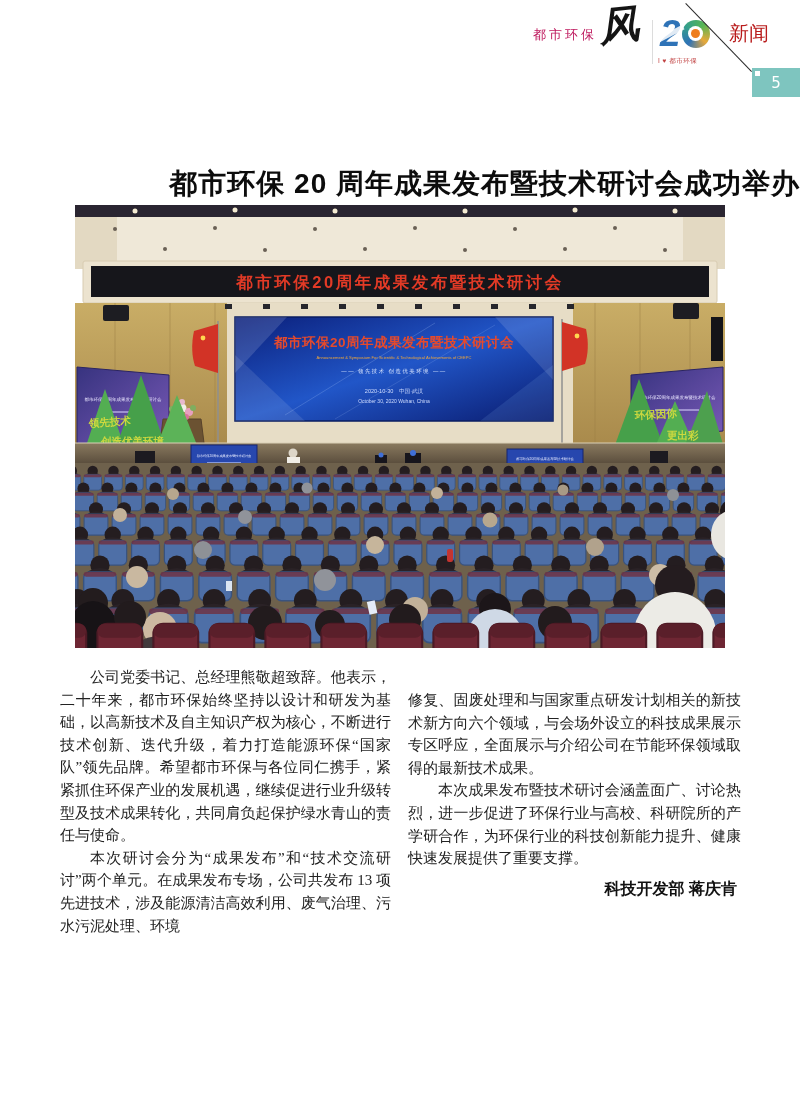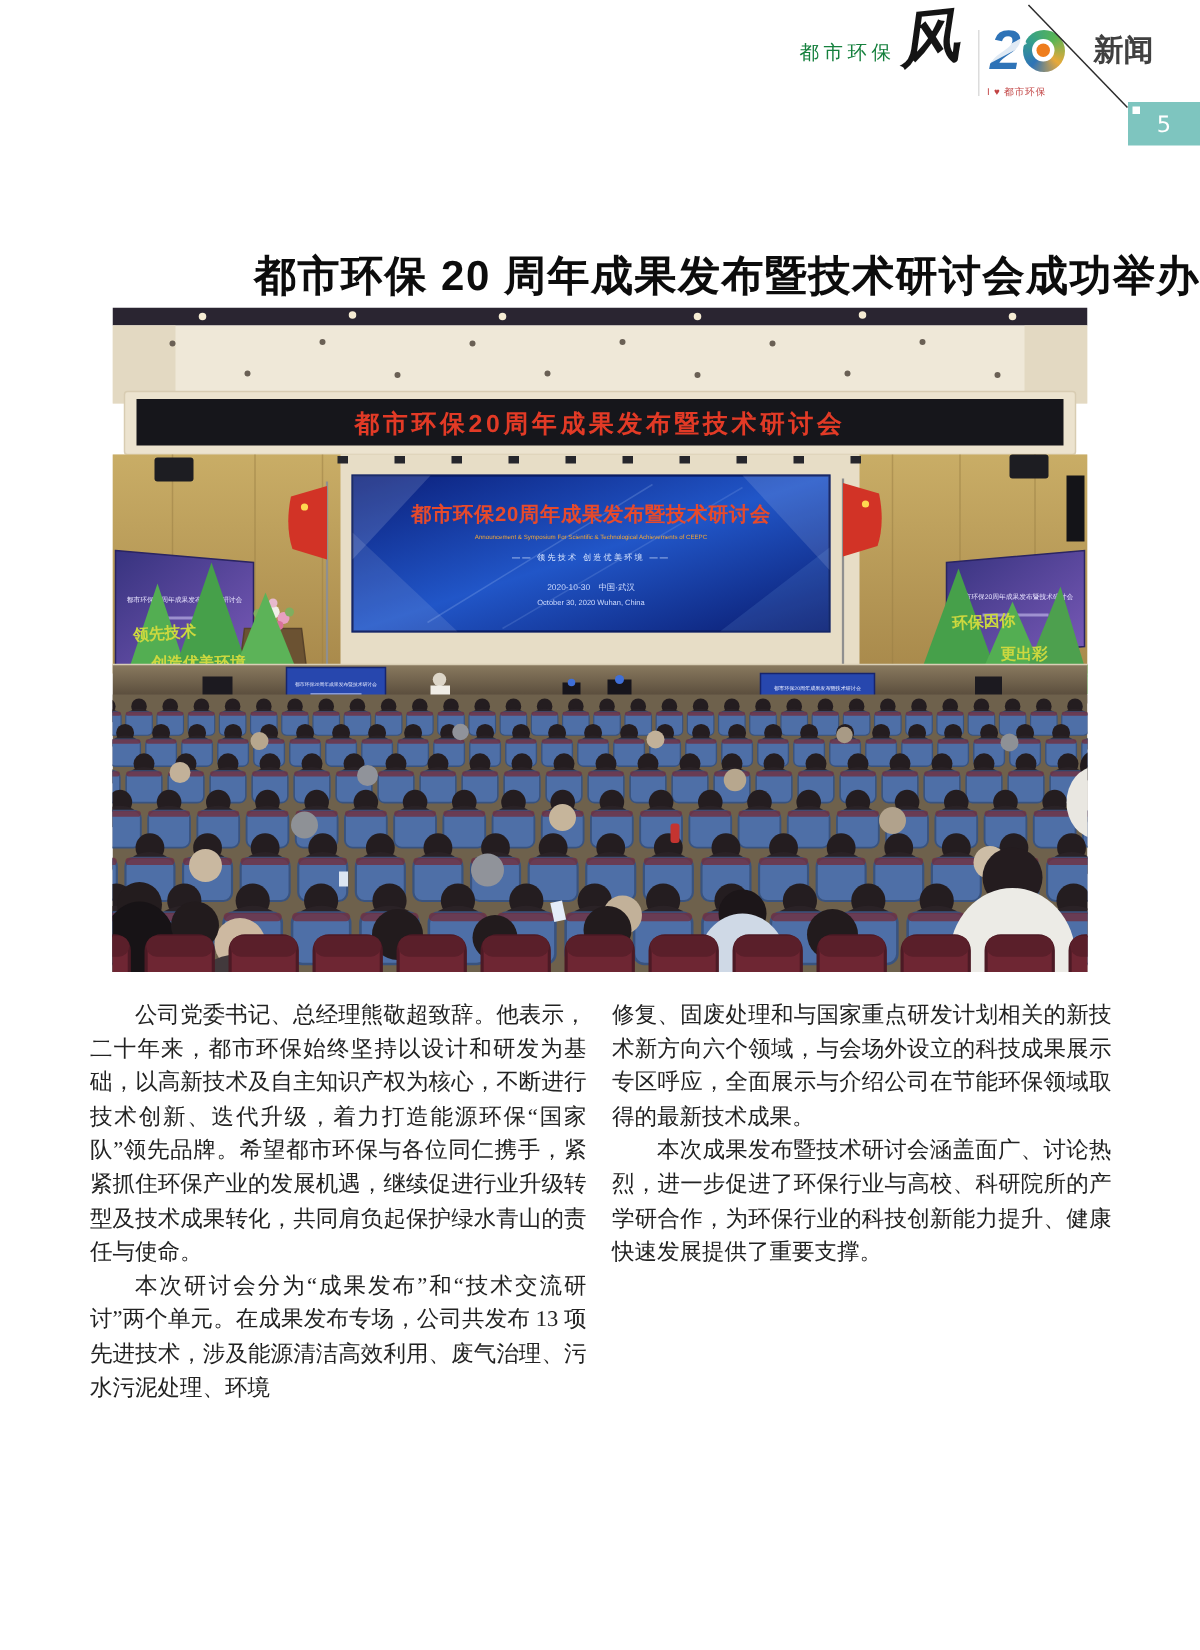--- a/index.html
+++ b/index.html
@@ -2,39 +2,39 @@
 <html><head>
 <meta charset="utf-8">
 <style>
   html,body{margin:0;padding:0;}
   body{width:800px;height:1100px;position:relative;background:#ffffff;
        font-family:"Liberation Serif","DejaVu Serif",serif;color:#1c1c1c;}
   .abs{position:absolute;}
 
   
   .brand-name{left:533px;top:26px;font-family:"Liberation Sans",sans-serif;
-              font-size:13px;color:#15803d;letter-spacing:3px;}
+              font-size:13px;color:#be185d;letter-spacing:3px;}
   .brand-mark{left:599px;top:6px;font-size:40px;font-weight:700;font-style:italic;
               transform:rotate(-6deg);color:#141414;line-height:1;}
   .hdr-divider{left:652px;top:20px;width:1px;height:44px;background:#dcdcdc;}
   .logo20{left:660px;top:15px;display:flex;align-items:center;}
   .logo20 .digit2{font-family:"Liberation Sans",sans-serif;font-size:37px;font-weight:800;
                   font-style:italic;color:#2e73b7;line-height:1;position:relative;}
   .logo20 .ribbon{position:absolute;left:-3px;top:16px;width:28px;height:5px;background:#ffffff;
                   opacity:.85;transform:rotate(-28deg);}
   .logo20 .zero{width:28px;height:28px;border-radius:50%;margin-left:1px;
                 background:conic-gradient(from 220deg,#2e73b7,#35a08a,#58b554,#e8a93a,#2e73b7);
                 display:flex;align-items:center;justify-content:center;}
   .logo20 .zero-inner{width:15px;height:15px;border-radius:50%;background:#ffffff;
                       display:flex;align-items:center;justify-content:center;}
   .logo20 .zero-dot{width:9px;height:9px;border-radius:50%;background:#ee7d1d;}
   .logo-caption{left:658px;top:57px;font-family:"Liberation Sans",sans-serif;
                 font-size:6.5px;color:#c24444;letter-spacing:.5px;}
   .section-label{left:729px;top:20px;font-family:"Liberation Sans",sans-serif;
-                 font-size:20px;font-weight:700;color:#404040;}
+                 font-size:20px;font-weight:400;color:#b91c1c;}
   .diag-line{left:686px;top:3px;width:95px;height:0;border-top:1.6px solid #2b2b2b;
              transform:rotate(46deg);transform-origin:0 0;}
   .page-tab{left:752px;top:68px;width:48px;height:29px;background:#7ec5bf;
             display:flex;align-items:center;justify-content:center;}
   .page-tab::before{content:"";position:absolute;left:3px;top:3px;width:5px;height:5px;background:#fff;}
   .page-tab .num{color:#ffffff;font-family:"DejaVu Sans",sans-serif;font-size:15px;font-weight:400;}
 
   
   .article-title{left:0;right:0;top:146px;text-align:right;
                  font-family:"Liberation Sans",sans-serif;font-size:28px;font-weight:800;
@@ -42,21 +42,21 @@
 
   
   .photo{left:75px;top:205px;width:569px;height:443px;}
   .photo svg{display:block;}
 
   
   .col{top:666px;font-size:15px;line-height:22.6px;text-align:justify;color:#222;}
   .col-left{left:60px;width:331px;}
   .col-right{left:408px;width:333px;}
   .col p{margin:0;text-indent:2em;}
-  .col p.no-indent{text-indent:0;}
+  .col p.no-indent{text-indent:0;margin-top:23px;}
   .byline{margin-top:8px;text-align:right;padding-right:4px;
           font-family:"Liberation Sans",sans-serif;font-size:16px;font-weight:700;color:#111;}
 </style>
 </head>
 <body>
 
 <div class="abs brand-name">都市环保</div>
 <div class="abs brand-mark">风</div>
 <div class="abs hdr-divider"></div>
 <div class="abs logo20">
@@ -482,13 +482,14 @@
 </svg>
 </figure>
 
 <div class="abs col col-left">
   <p>公司党委书记、总经理熊敬超致辞。他表示，二十年来，都市环保始终坚持以设计和研发为基础，以高新技术及自主知识产权为核心，不断进行技术创新、迭代升级，着力打造能源环保“国家队”领先品牌。希望都市环保与各位同仁携手，紧紧抓住环保产业的发展机遇，继续促进行业升级转型及技术成果转化，共同肩负起保护绿水青山的责任与使命。</p>
   <p>本次研讨会分为“成果发布”和“技术交流研讨”两个单元。在成果发布专场，公司共发布 13 项先进技术，涉及能源清洁高效利用、废气治理、污水污泥处理、环境</p>
 </div>
 <div class="abs col col-right">
   <p class="no-indent">修复、固废处理和与国家重点研发计划相关的新技术新方向六个领域，与会场外设立的科技成果展示专区呼应，全面展示与介绍公司在节能环保领域取得的最新技术成果。</p>
   <p>本次成果发布暨技术研讨会涵盖面广、讨论热烈，进一步促进了环保行业与高校、科研院所的产学研合作，为环保行业的科技创新能力提升、健康快速发展提供了重要支撑。</p>
+  <div class="byline">科技开发部 蒋庆肯</div>
 </div>
 
 </body></html>

